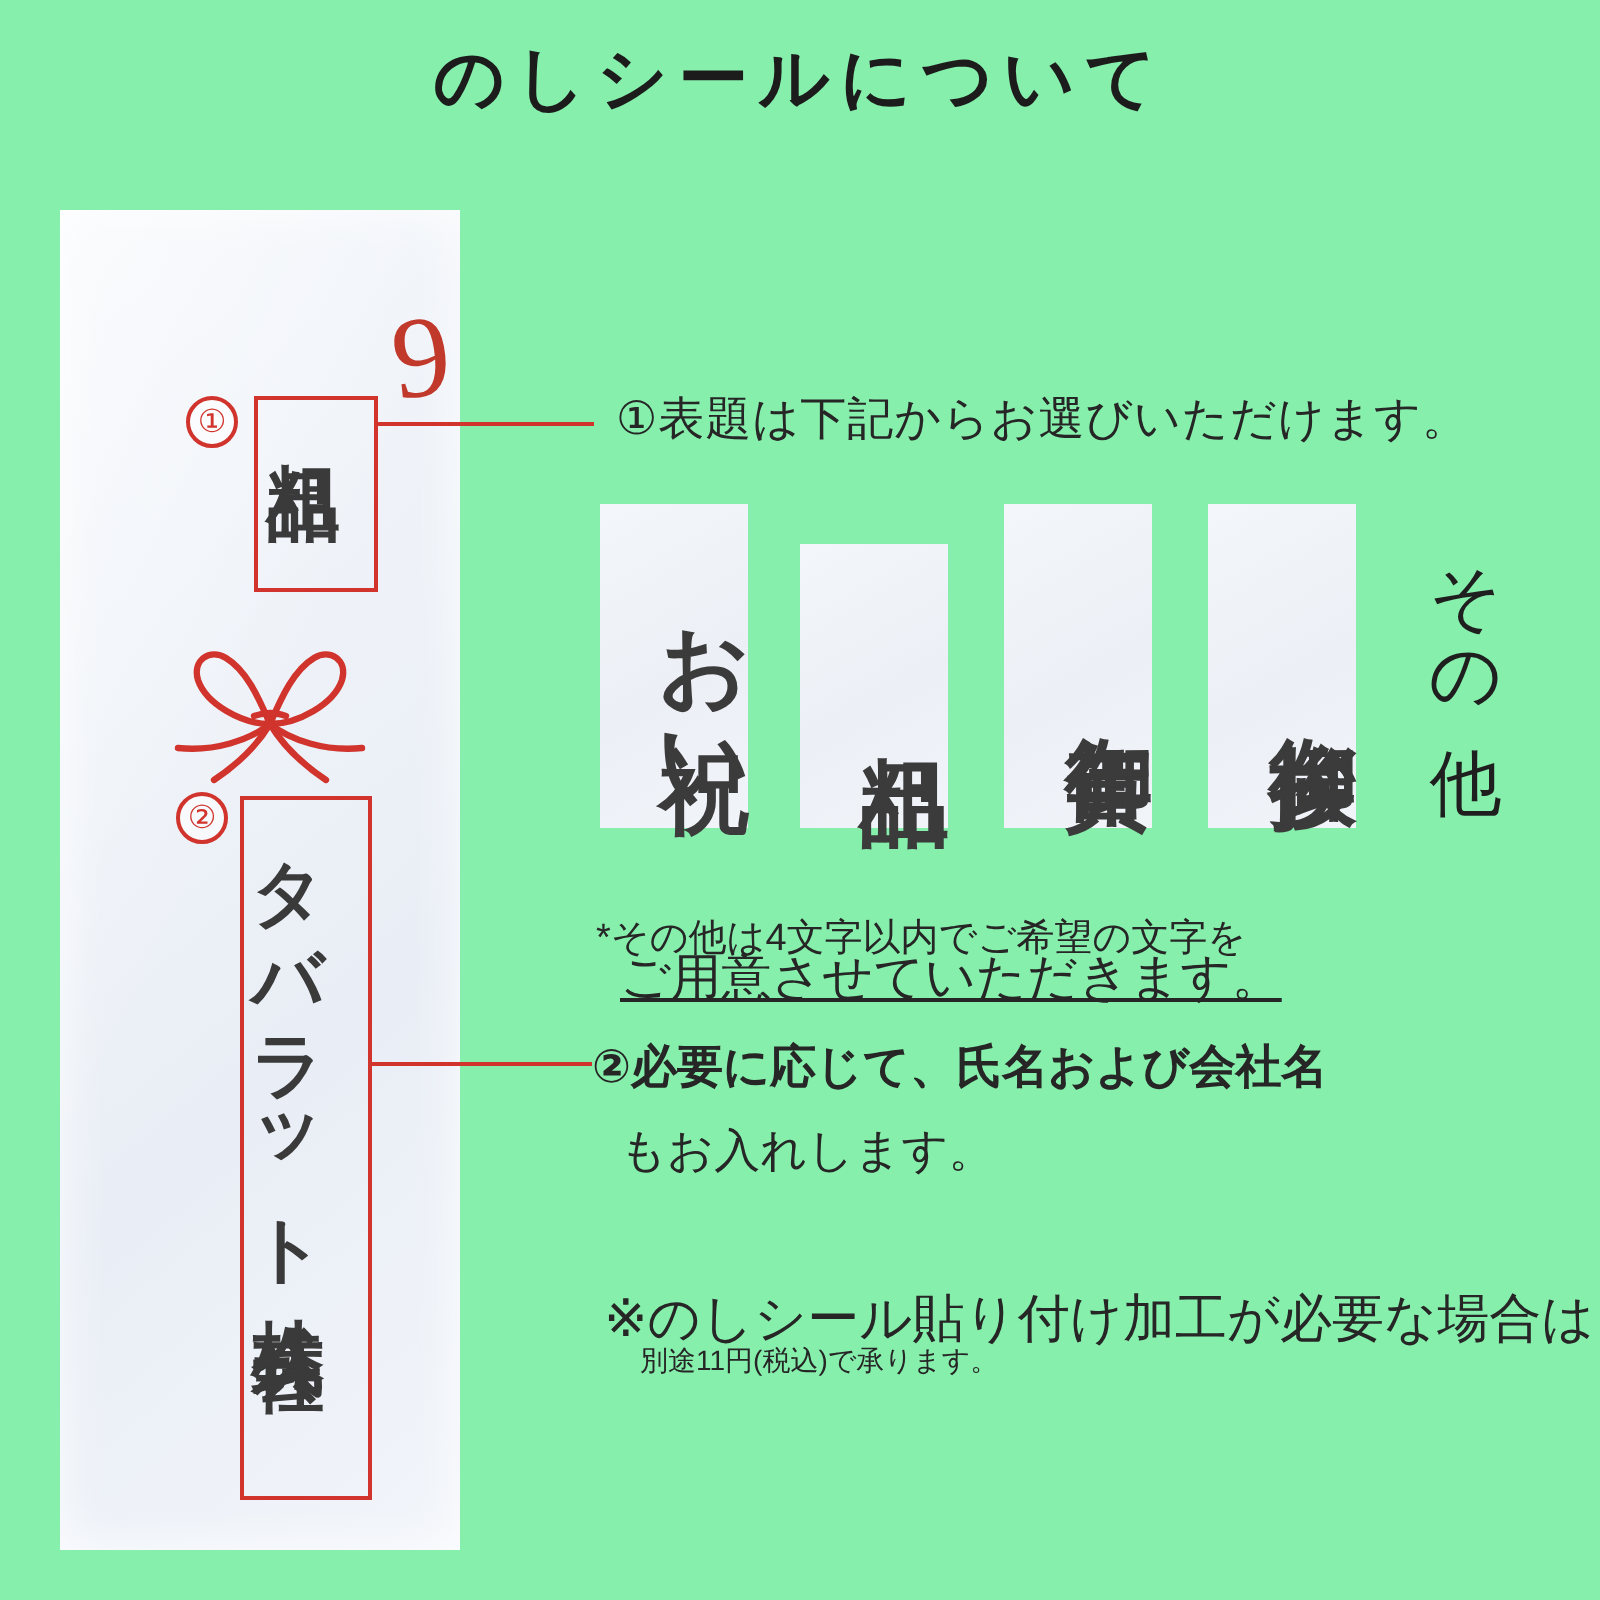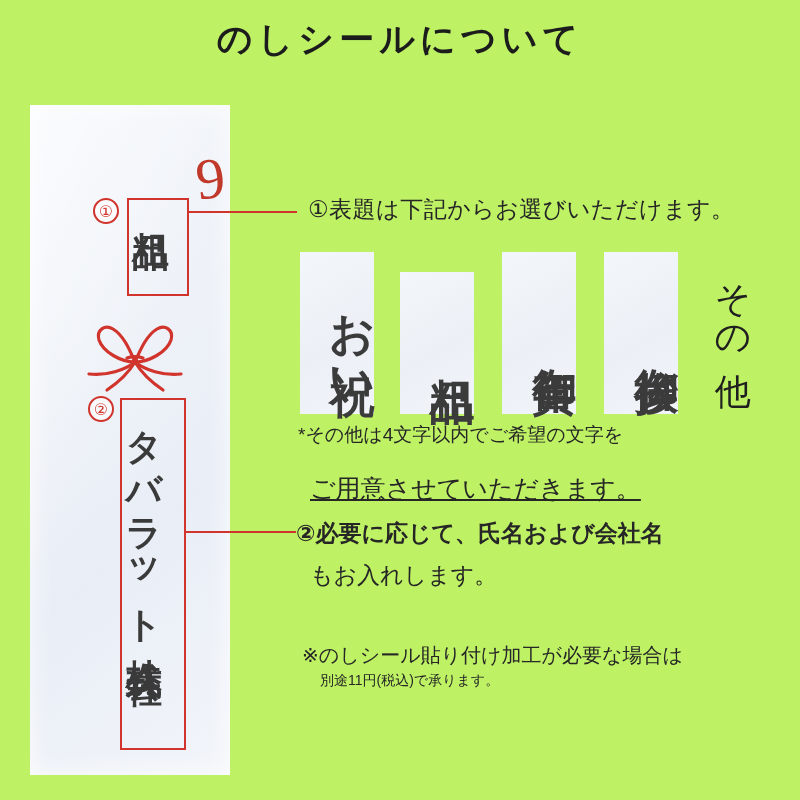--- a/index.html
+++ b/index.html
@@ -9,21 +9,21 @@
   }
   body {
     font-family: "Liberation Serif", "DejaVu Serif", serif;
     color: #2b2b2b;
   }
   #page {
     position: relative;
     width: 800px;
     height: 800px;
     overflow: hidden;
-    background: #bef264;
+    background: #86efac;
   }
 
   
   #title {
     position: absolute;
     top: 16px;
     left: 0;
     width: 800px;
     text-align: center;
     font-size: 35px;
@@ -194,21 +194,21 @@
     text-orientation: upright;
     font-size: 36px;
     letter-spacing: 3px;
     font-family: "Liberation Sans", "DejaVu Sans", sans-serif;
     color: #1f1f1f;
     line-height: 1.05;
   }
 
   #note-other-1 {
     left: 298px;
-    top: 422px;
+    top: 456px;
     font-size: 19px;
     white-space: nowrap;
     text-align: center;
   }
   #note-other-2 {
     left: 310px;
     top: 472px;
     font-size: 25px;
     white-space: nowrap;
     text-decoration: underline;
@@ -224,21 +224,21 @@
   #note-2b {
     left: 310px;
     top: 560px;
     font-size: 23px;
     white-space: nowrap;
   }
 
   #note-3a {
     left: 302px;
     top: 642px;
-    font-size: 20px;
+    font-size: 26px;
     white-space: nowrap;
   }
   #note-3b {
     left: 320px;
     top: 672px;
     font-size: 14px;
     white-space: nowrap;
   }
   #note-3c {
     left: 320px;

